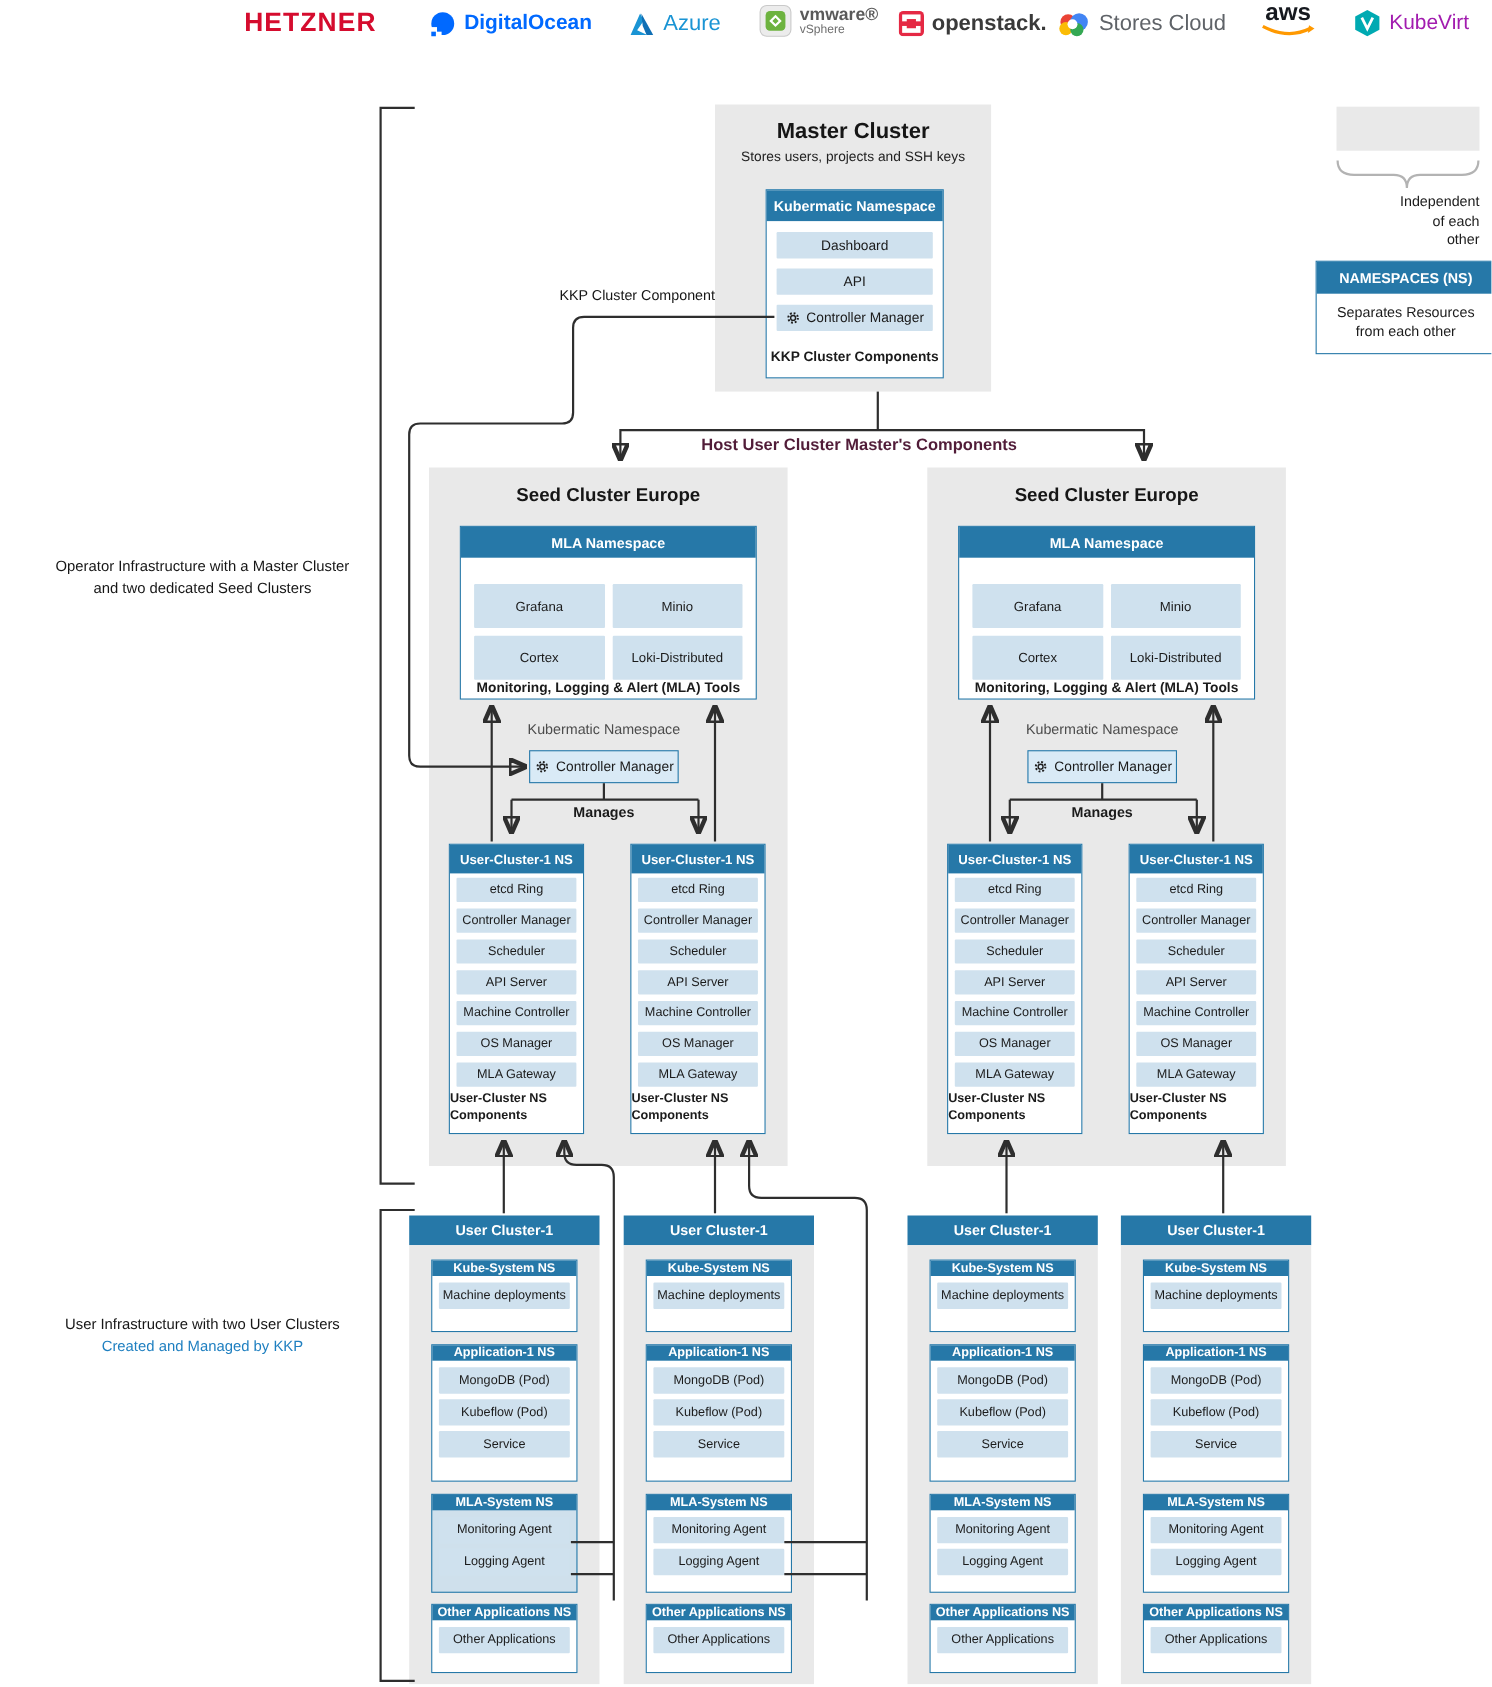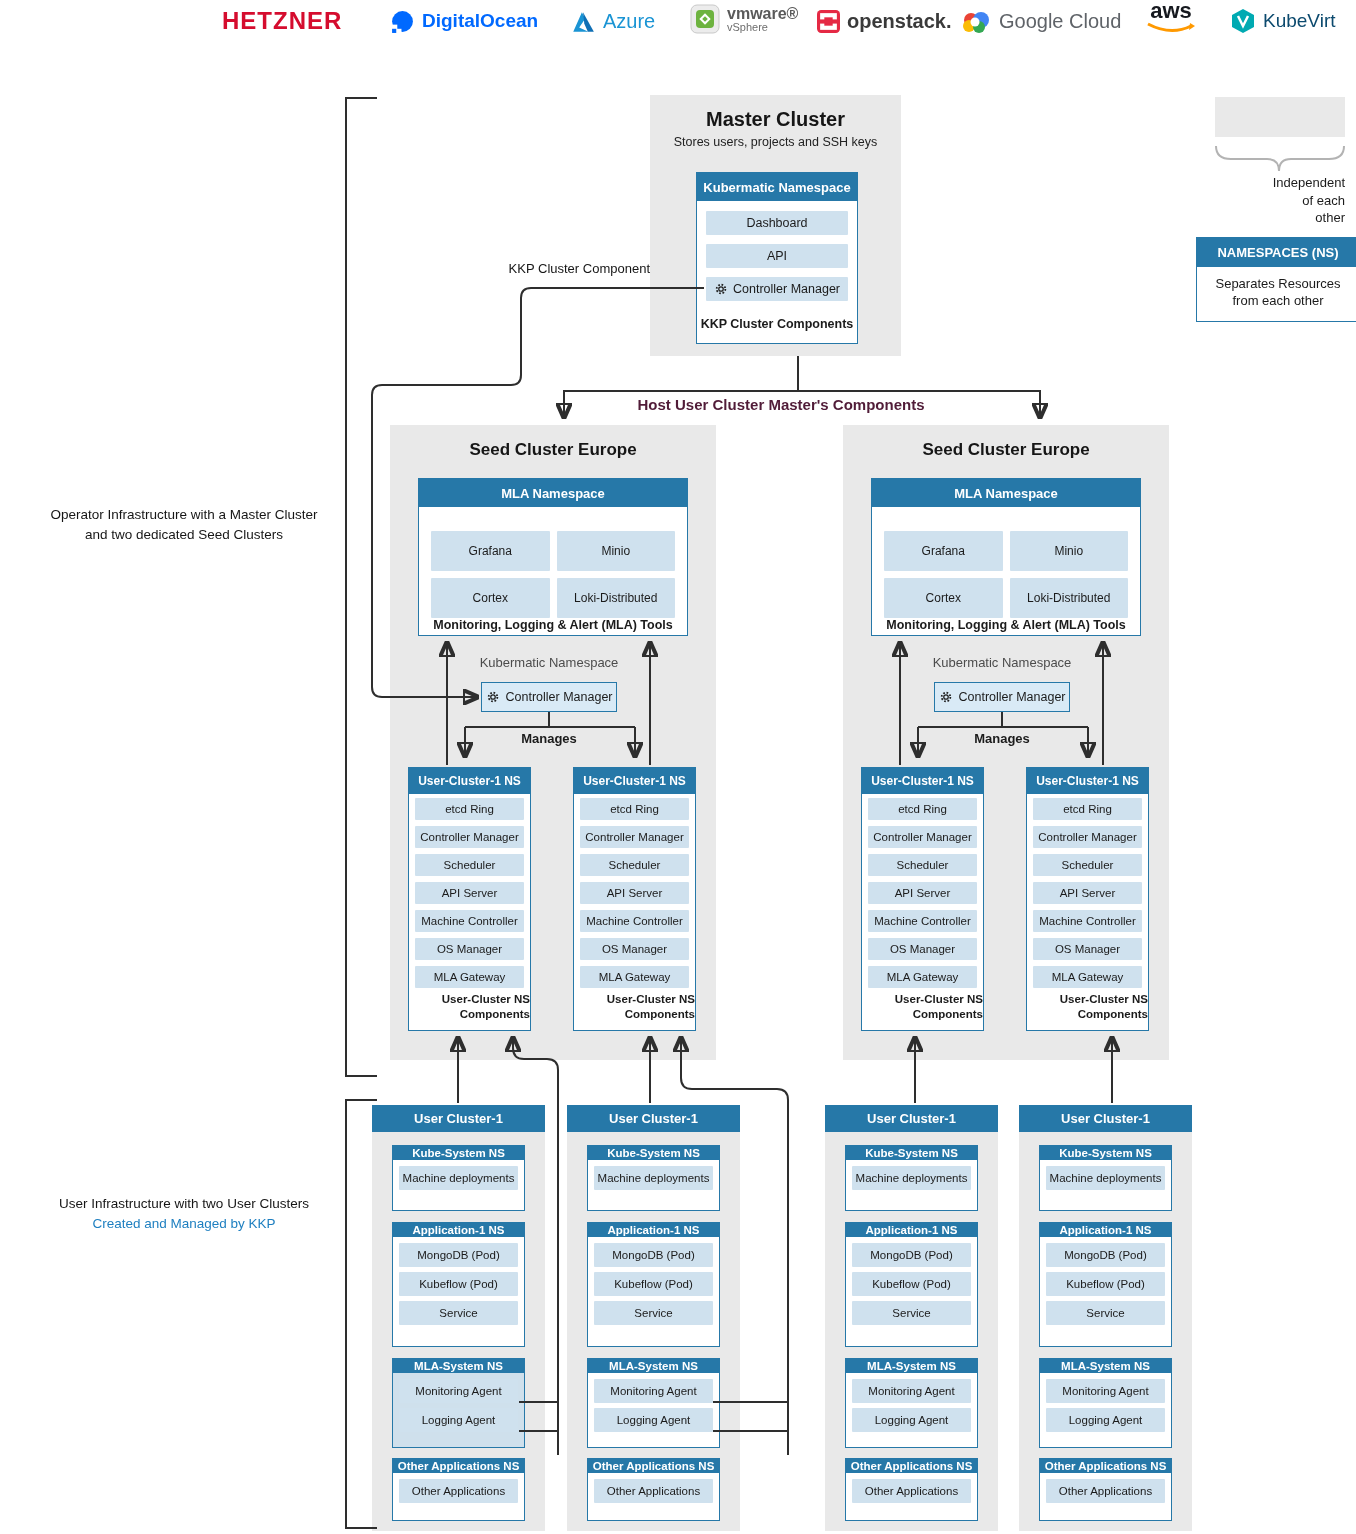--- a/index.html
+++ b/index.html
@@ -31,21 +31,21 @@
   .mla-grid .chip{height:40px;font-size:12px}
   .mla-cap{margin-top:auto;text-align:center;font-size:12.5px;font-weight:700;padding-bottom:11px}
   .kns-label{position:absolute;top:230px;left:0;right:8px;text-align:center;font-size:13px;color:#4c4c4c}
   .cm-box{position:absolute;left:91px;top:257px;width:136px;height:30px;background:#d9eaf6;
           border:1.5px solid #2678a8;box-sizing:border-box;display:flex;align-items:center;justify-content:center;gap:6px;font-size:12.5px}
   .manages{position:absolute;top:306px;left:0;right:8px;text-align:center;font-size:13px;font-weight:700}
   .nsb{top:342px;width:123px;height:264px;display:flex;flex-direction:column}
   .nsb .bluehead{height:26px;font-size:12px}
   .nsitems{padding:4px 6px 0;display:flex;flex-direction:column;gap:6px}
   .nsitems .chip{height:22px}
-  .nscap{margin-top:auto;text-align:right;font-size:11.5px;font-weight:700;line-height:1.3;padding-bottom:8px}
+  .nscap{margin-top:auto;text-align:left;font-size:11.5px;font-weight:700;line-height:1.3;padding-bottom:8px}
   
   .ucpanel{position:absolute;top:1105px;width:173px;height:426px}
   .uchead{position:absolute;top:0;left:0;right:0;height:27px;font-size:13px}
   .ucbody{position:absolute;top:27px;left:0;right:0;bottom:0;background:#e9e9e9}
   .ucbox{left:20px;width:133px;display:flex;flex-direction:column}
   .ucbox .bluehead{height:14px;font-size:11.5px}
   .ucitems{padding:6px 6px;display:flex;flex-direction:column;gap:5px}
   .ucitems .chip{height:24px}
   .tintbody{background:#cfe0ec}
   
@@ -104,37 +104,37 @@
     <span style="font-size:20px;font-weight:700;color:#3a3a3a">openstack.</span>
   </div>
   <div class="logo" style="left:958px">
     <svg width="34" height="27" viewBox="0 0 34 27">
       <circle cx="13" cy="12" r="7" fill="#ea4335"></circle>
       <circle cx="11" cy="18" r="6" fill="#fbbc05"></circle>
       <circle cx="23" cy="12" r="8" fill="#4285f4"></circle>
       <circle cx="21" cy="19" r="6" fill="#34a853"></circle>
       <circle cx="17" cy="14" r="4.5" fill="#fff"></circle>
     </svg>
-    <span style="font-size:20px;color:#5f6368">Google Cloud</span>
+    <span style="font-size:20px;color:#5f6368">Stores Cloud</span>
   </div>
   <div class="logo" style="left:1146px;top:0">
     <span style="display:flex;flex-direction:column;align-items:center;line-height:1">
       <span style="font-size:22px;font-weight:800;color:#16191f">aws</span>
       <svg width="50" height="12" viewBox="0 0 50 12">
         <path d="M2,2 Q25,14 45,4" stroke="#ff9900" stroke-width="3" fill="none"></path>
         <polygon points="44,1 49,4 43,8" fill="#ff9900"></polygon>
       </svg>
     </span>
   </div>
   <div class="logo" style="left:1230px">
     <svg width="26" height="26" viewBox="0 0 26 26">
       <polygon points="13,1 24,7 24,19 13,25 2,19 2,7" fill="#00aab2"></polygon>
       <path d="M8,8 L13,18 L18,8" stroke="#fff" stroke-width="2.5" fill="none"></path>
     </svg>
-    <span style="font-size:19px;font-weight:500;color:#0c4a6e">KubeVirt</span>
+    <span style="font-size:19px;font-weight:500;color:#a21caf">KubeVirt</span>
   </div>
 
   <div class="gpanel" style="left:650px;top:95px;width:251px;height:261px">
     <div class="m-title">Master Cluster</div>
     <div class="m-sub">Stores users, projects and SSH keys</div>
     <div class="wbox m-box">
       <div class="bluehead">Kubermatic Namespace</div>
       <div class="m-items">
         <div class="chip">Dashboard</div>
         <div class="chip">API</div>

